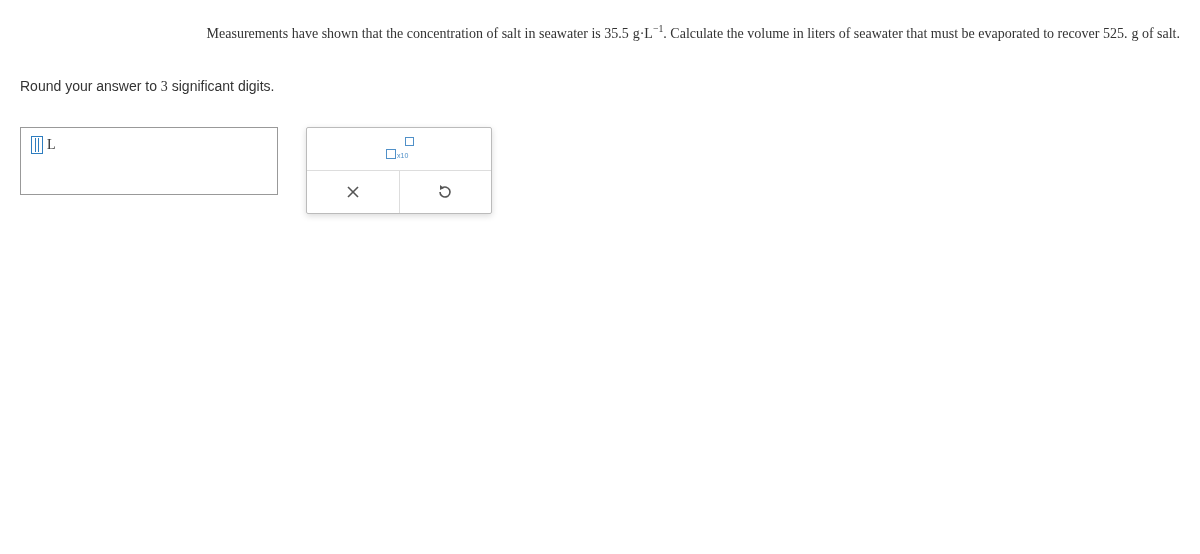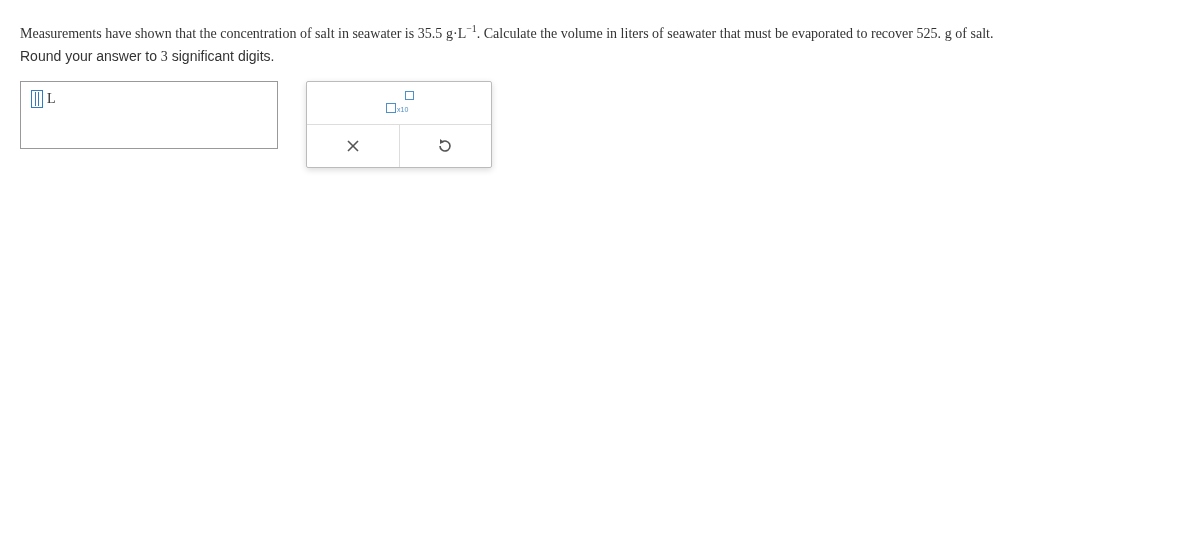--- a/index.html
+++ b/index.html
@@ -10,27 +10,28 @@
     body {
       font-family: Arial, Helvetica, sans-serif;
       font-size: 14px;
       color: #333;
       padding: 20px;
       width: 1200px;
       background: #fff;
     }
     .question-text {
       line-height: 1.8;
-      margin-bottom: 2px;
+      margin-bottom: 32px;
+      text-align: right;
     }
     .question-text span {
       font-family: 'Times New Roman', serif;
     }
     .instruction {
-      margin-bottom: 16px;
+      margin-bottom: 32px;
     }
     .instruction .num {
       font-family: 'Times New Roman', serif;
     }
     .answer-area {
       display: flex;
       gap: 28px;
       align-items: flex-start;
     }
     .answer-box {

